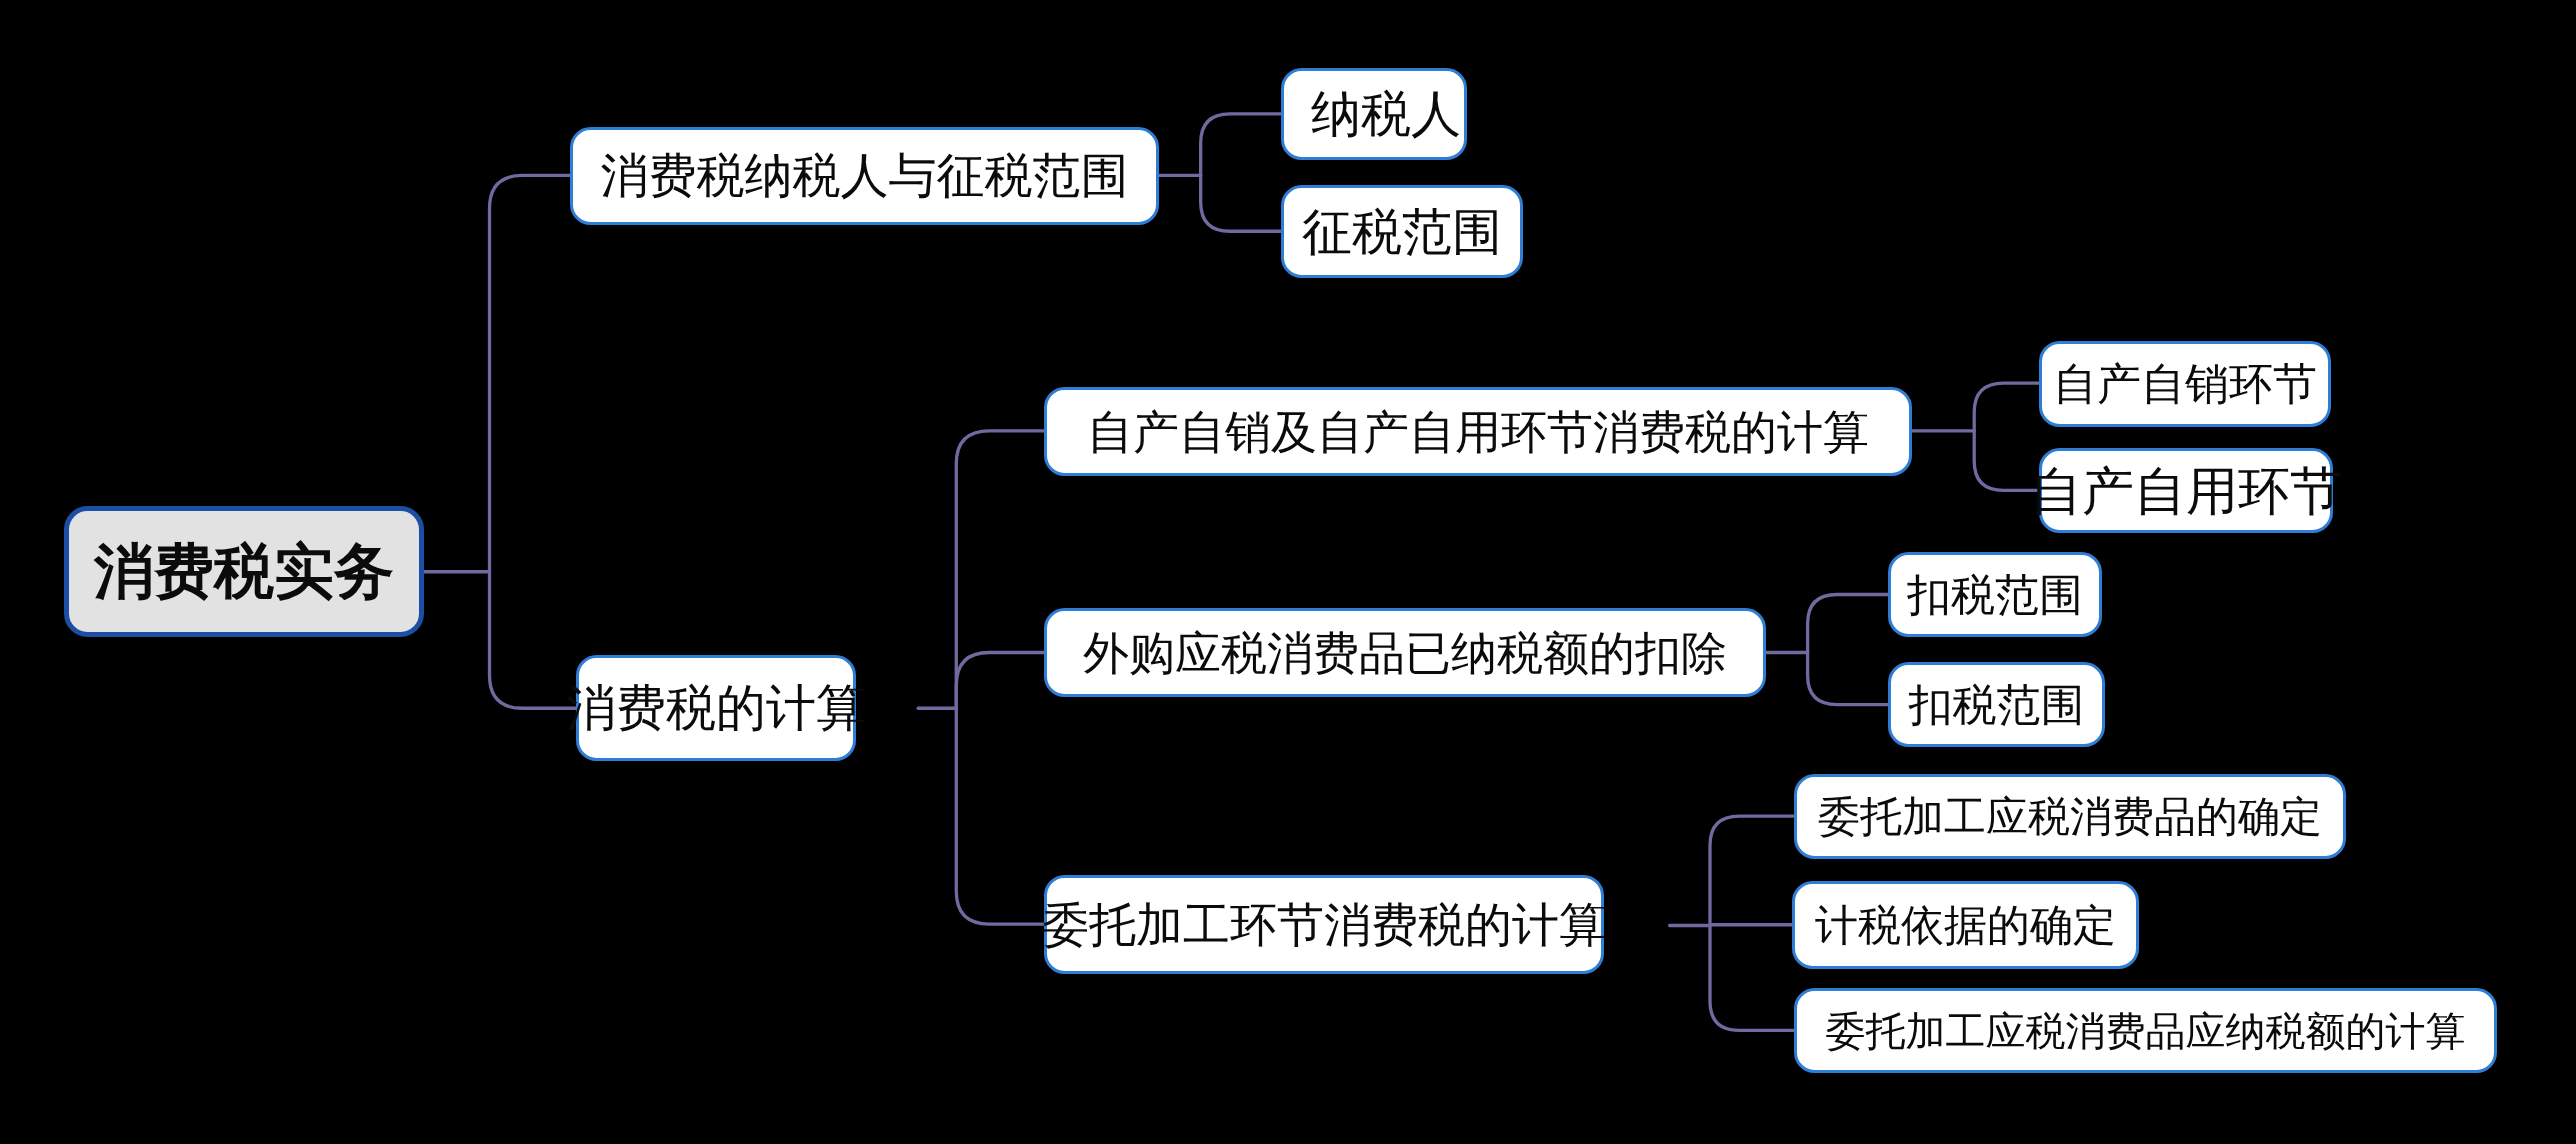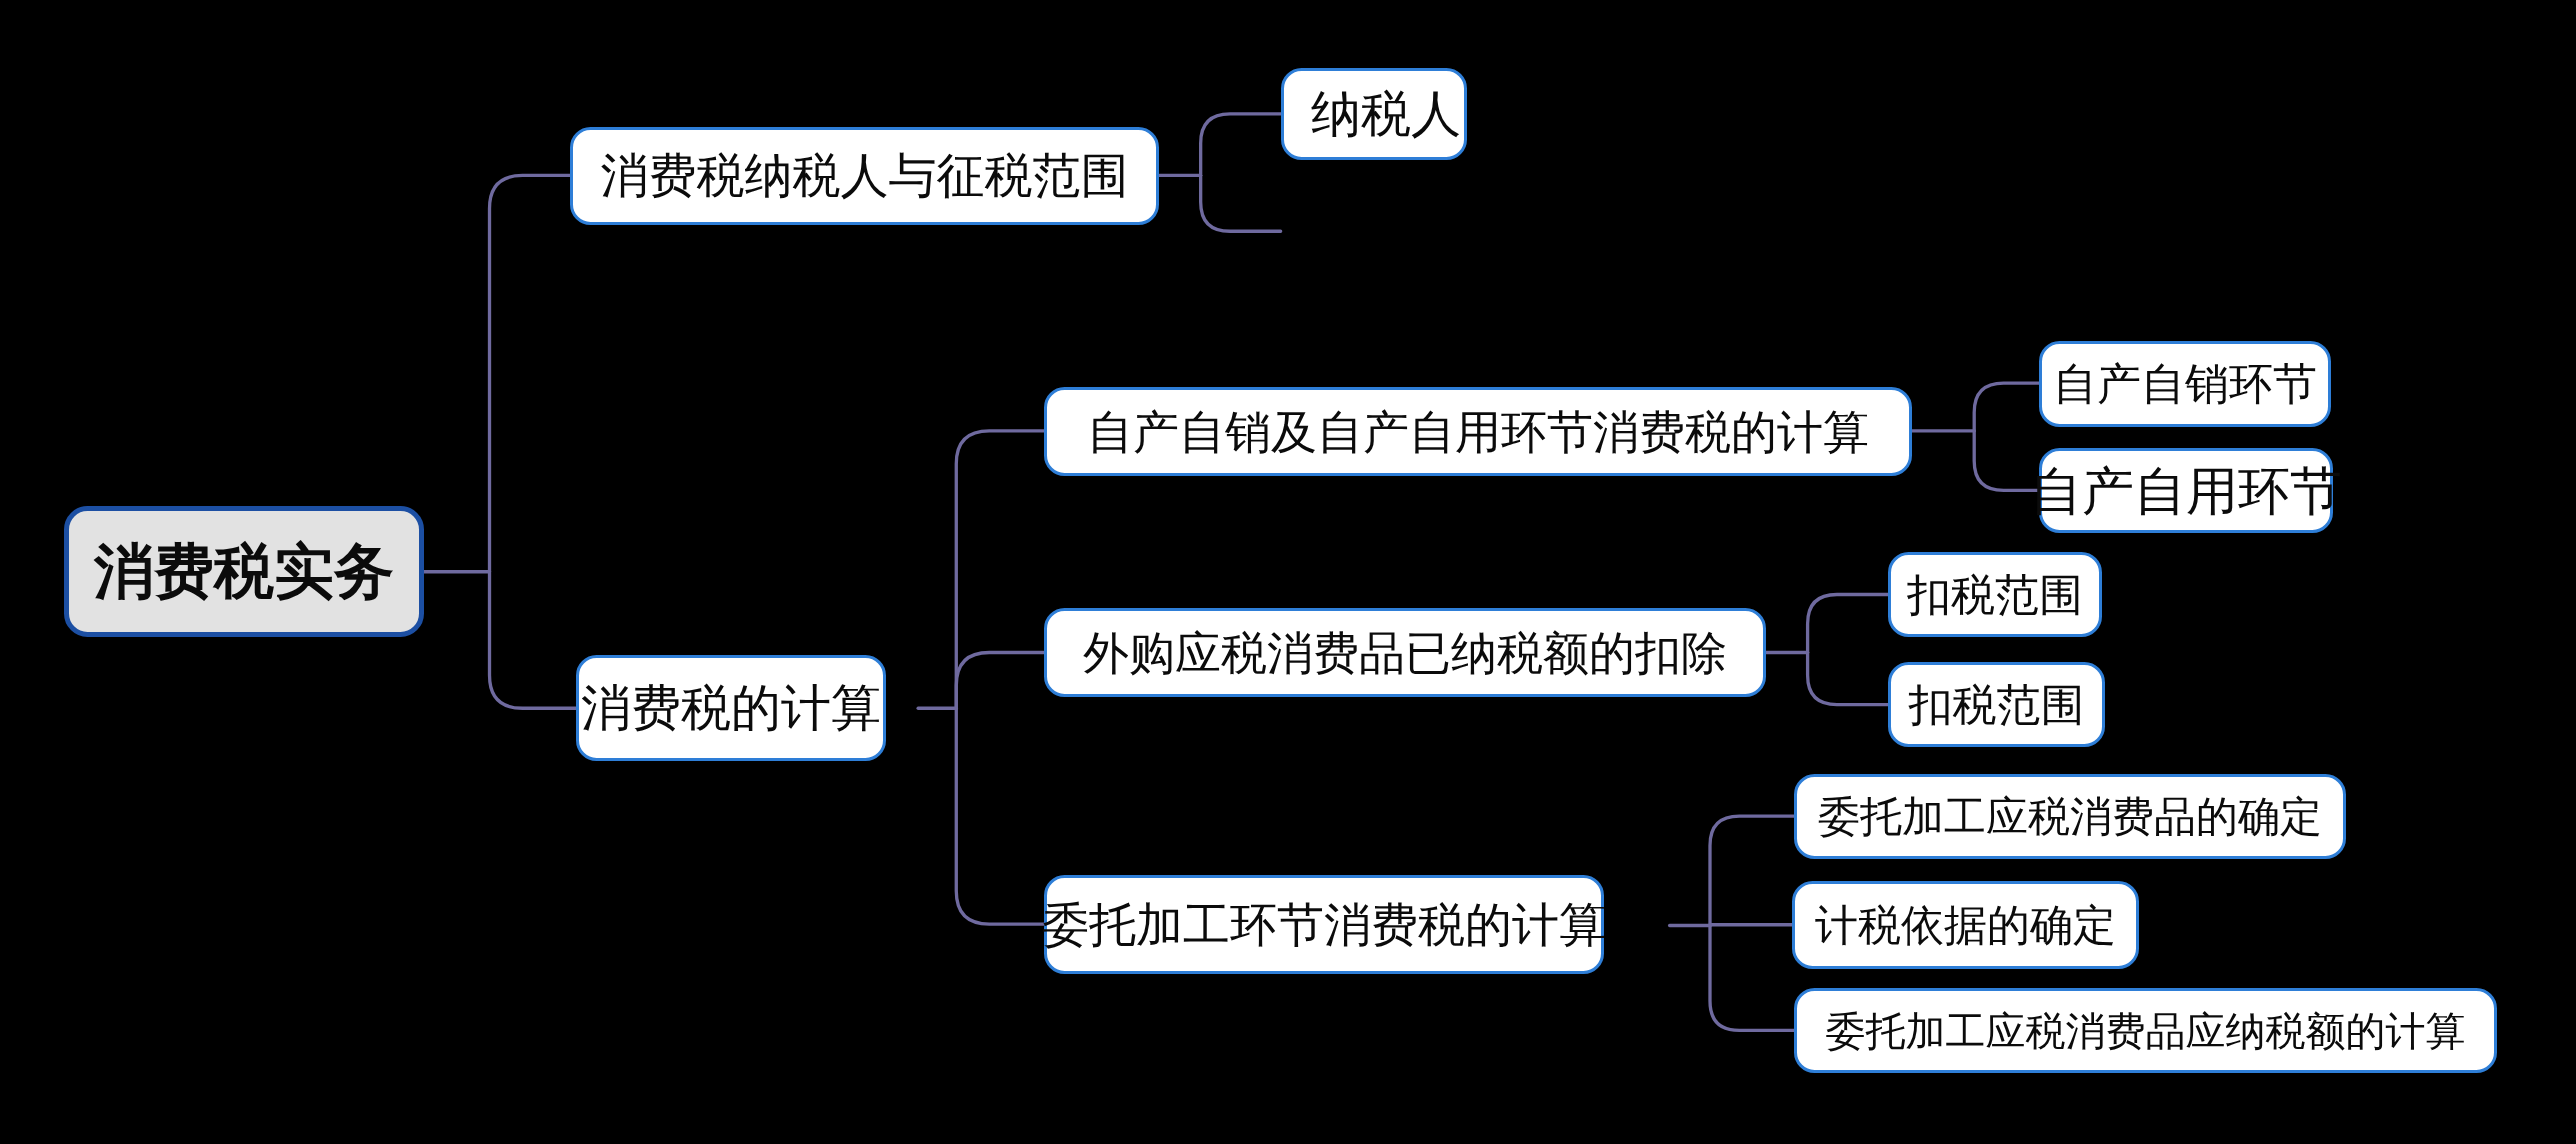--- a/index.html
+++ b/index.html
@@ -46,21 +46,21 @@
     background: #E2E2E2;
     border: 5.1px solid #1C4FA3;
     border-radius: 23.5px;
     font-weight: bold;
   }
   
   .n-root  { left: 64px;   top: 506px;  width: 360px;  height: 131px; font-size: 60px; }
   .n-b1    { left: 570px;  top: 127px;  width: 589px;  height: 98px; font-size: 48px; }
   .n-b1c1  { left: 1281px; top: 68px;   width: 186px;  height: 92px; font-size: 50px; padding-left: 24px; }
   .n-b1c2  { left: 1281px; top: 185px;  width: 242px;  height: 93px; font-size: 50px; }
-  .n-b2    { left: 576px;  top: 655px;  width: 310px;  height: 106px; font-size: 50px; }
+  .n-b2    { left: 576px;  top: 655px;  width: 280px;  height: 106px; font-size: 50px; }
   .n-b2c1  { left: 1044px; top: 387px;  width: 868px; height: 89px; font-size: 46px; }
   .n-b2c1a { left: 2039px; top: 341px;  width: 292px;  height: 86px; font-size: 44px; }
   .n-b2c1b { left: 2039px; top: 448px;  width: 294px;  height: 85px; font-size: 52px; }
   .n-b2c2  { left: 1044px; top: 608px;  width: 722px;  height: 89px; font-size: 46px; }
   .n-b2c2a { left: 1888px; top: 552px;  width: 214px;  height: 85px; font-size: 44px; }
   .n-b2c2b { left: 1888px; top: 662px;  width: 217px;  height: 85px; font-size: 44px; }
   .n-b2c3  { left: 1044px; top: 875px; width: 560px;  height: 99px; font-size: 47px; }
   .n-b2c3a { left: 1794px; top: 774px; width: 552px;  height: 85px; font-size: 42px; }
   .n-b2c3b { left: 1792px; top: 881px; width: 347px;  height: 88px; font-size: 43px; }
   .n-b2c3c { left: 1794px; top: 988px; width: 703px;  height: 85px; font-size: 40px; }
@@ -96,20 +96,21 @@
     <path d="M2275 1261 H2330"></path>
     <path d="M2330 1261 V1152 Q2330 1112 2370 1112 H2445"></path>
     <path d="M2330 1260 H2442"></path>
     <path d="M2330 1261 V1364 Q2330 1404 2370 1404 H2445"></path>
   </svg>
 
   <div class="node node-root n-root">消费税实务</div>
 
   <div class="node n-b1">消费税纳税人与征税范围</div>
   <div class="node n-b1c1">纳税人</div>
+  <div class="node n-b1c2">征税范围</div>
 
   <div class="node n-b2">消费税的计算</div>
 
   <div class="node n-b2c1">自产自销及自产自用环节消费税的计算</div>
   <div class="node n-b2c1a">自产自销环节</div>
   <div class="node n-b2c1b">自产自用环节</div>
 
   <div class="node n-b2c2">外购应税消费品已纳税额的扣除</div>
   <div class="node n-b2c2a">扣税范围</div>
   <div class="node n-b2c2b">扣税范围</div>

